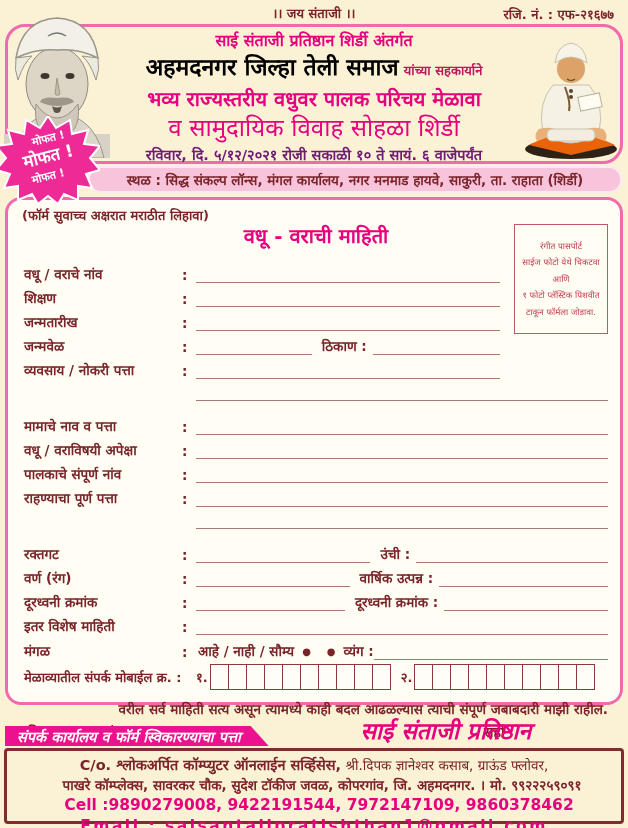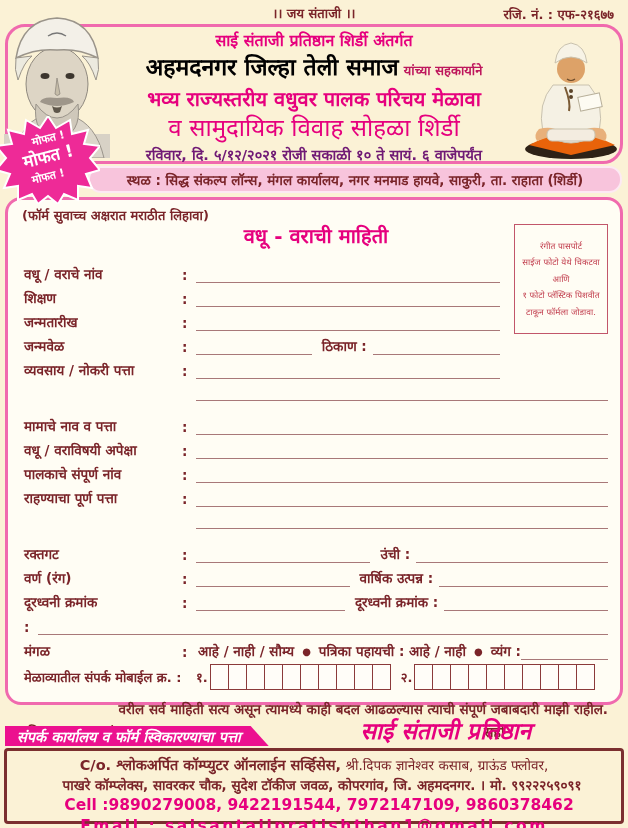--- a/index.html
+++ b/index.html
@@ -221,30 +221,30 @@
         <span class="fl2"></span>
       </div>
       <div class="frow">
         <span class="flabel">दूरध्वनी क्रमांक</span>
         <span class="cl">:</span>
         <span class="fl"></span>
         <span class="flabel2">दूरध्वनी क्रमांक :</span>
         <span class="fl2"></span>
       </div>
       <div class="frow">
+        <span class="flabel">इतर विशेष माहिती</span>
         <span class="cl">:</span>
         <span class="fl"></span>
       </div>
 
       <div class="mangal-row">
         <span class="flabel">मंगळ</span>
         <span class="cl">:</span>
         <span class="mangal-opts">आहे / नाही / सौम्य</span>
         <span class="bullet">●</span>
-        <span>पत्रिका पहायची : आहे / नाही</span>
         <span class="bullet">●</span>
         <span>व्यंग :</span>
         <span class="vyang-line"></span>
       </div>
 
       <div class="mobile-row">
         <span class="mob-label">मेळाव्यातील संपर्क मोबाईल क्र. :</span>
         <span class="numpre">१.</span>
         <span class="boxes">
             <span class="cell"></span>

